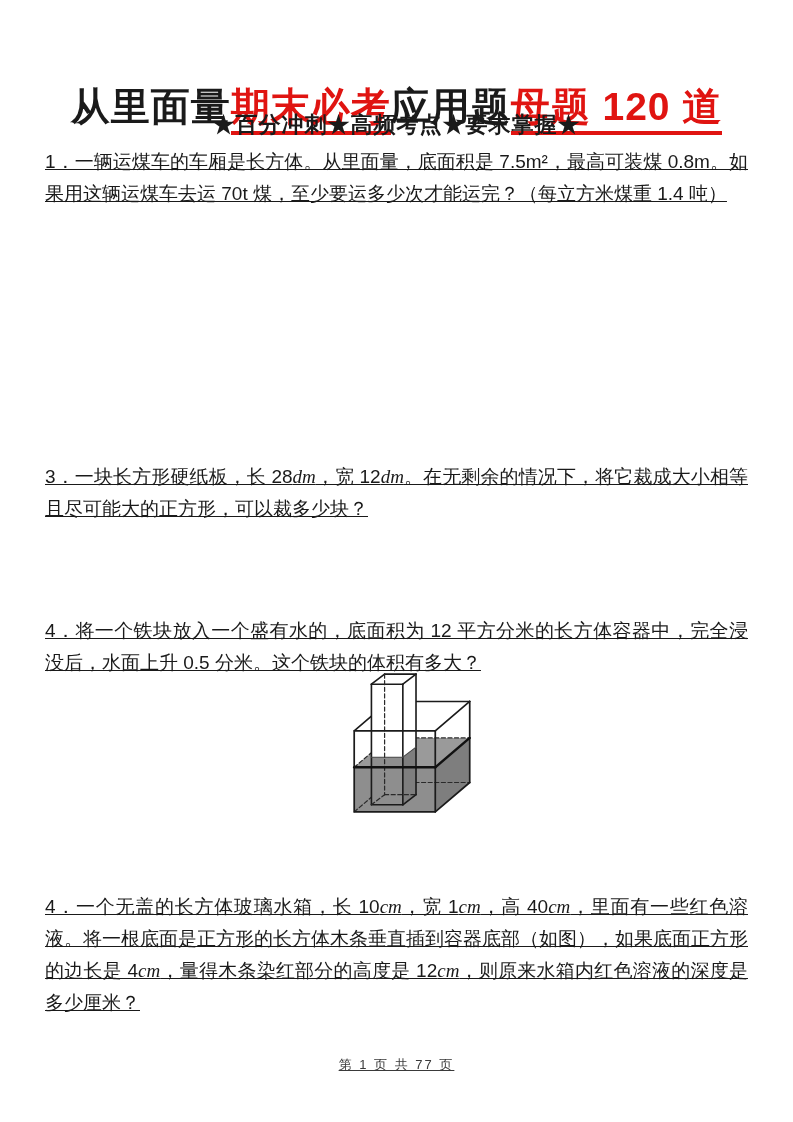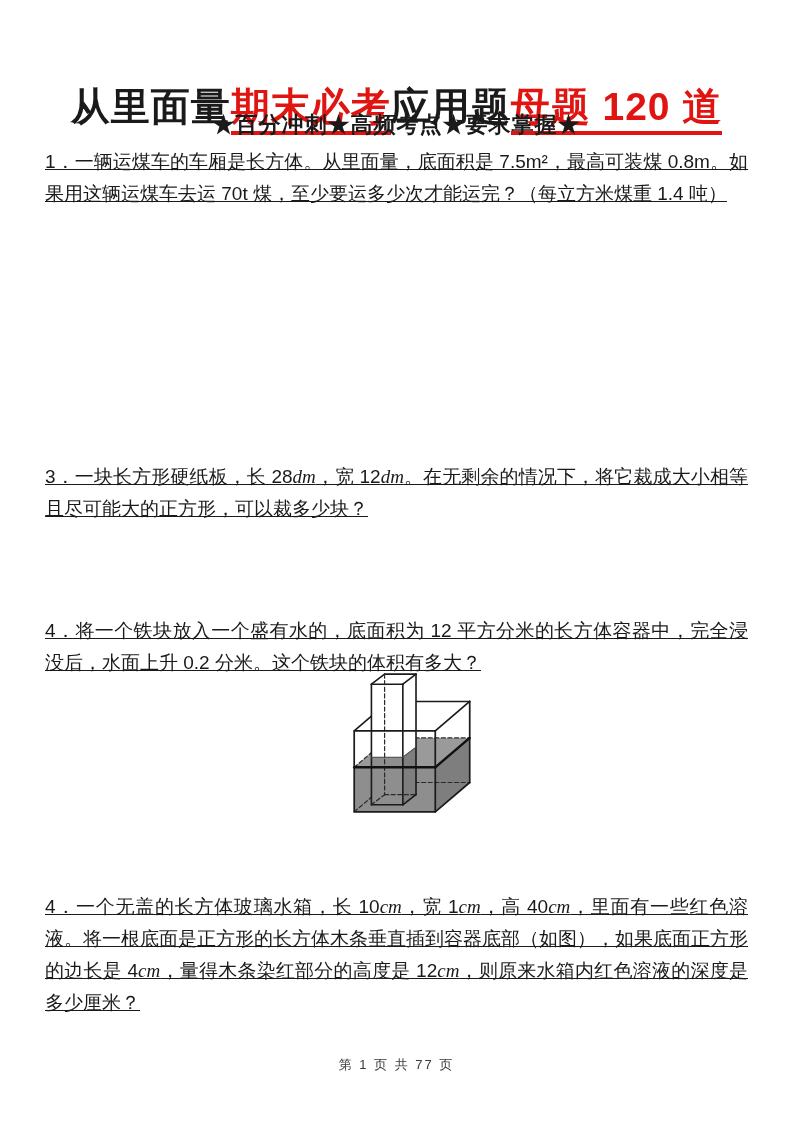--- a/index.html
+++ b/index.html
@@ -72,34 +72,35 @@
     position:absolute;top:668px;left:339px;width:152px;height:152px;margin:0;
   }
   .figure svg{display:block;width:100%;height:100%;}
 
   .footer{
     position:absolute;top:1056px;left:0;right:0;
     text-align:center;
     font-size:13px;
     letter-spacing:2px;
     color:#3a3a3a;
+    text-decoration:underline;
   }
 </style>
 </head>
 <body>
 
 <div class="page">
 
   <h1 class="title"><span>从里面量</span><span class="red title-underline">期末必考</span><span>应用题</span><span class="red title-underline">母题 120 道</span></h1>
 
   <div class="subtitle">★百分冲刺★高频考点★要求掌握★</div>
 
   <p class="problem p1"><span>1．一辆运煤车的车厢是长方体。从里面量，底面积是 7.5m²，最高可装煤 0.8m。如果用这辆运煤车去运 70t 煤，至少要运多少次才能运完？（每立方米煤重 1.4 吨）</span></p>
   <p class="problem p3"><span>3．一块长方形硬纸板，长 28</span><span class="unit">dm</span><span>，宽 12</span><span class="unit">dm</span><span>。在无剩余的情况下，将它裁成大小相等且尽可能大的正方形，可以裁多少块？</span></p>
-  <p class="problem p4"><span>4．将一个铁块放入一个盛有水的，底面积为 12 平方分米的长方体容器中，完全浸没后，水面上升 0.2 分米。这个铁块的体积有多大？</span></p>
+  <p class="problem p4"><span>4．将一个铁块放入一个盛有水的，底面积为 12 平方分米的长方体容器中，完全浸没后，水面上升 0.5 分米。这个铁块的体积有多大？</span></p>
   <p class="problem p5"><span>4．一个无盖的长方体玻璃水箱，长 10</span><span class="unit">cm</span><span>，宽 1</span><span class="unit">cm</span><span>，高 40</span><span class="unit">cm</span><span>，里面有一些红色溶液。将一根底面是正方形的长方体木条垂直插到容器底部（如图），如果底面正方形的边长是 4</span><span class="unit">cm</span><span>，量得木条染红部分的高度是 12</span><span class="unit">cm</span><span>，则原来水箱内红色溶液的深度是多少厘米？</span></p>
 
   <figure class="figure">
     <svg viewBox="0 0 150 150" stroke-linecap="round" stroke-linejoin="round" fill="none">
 
       <polygon points="15,98 95,98 129,69 49,69" fill="#9a9a9a"></polygon>
       <polygon points="95,98 129,69 129,113 95,142" fill="#7e7e7e"></polygon>
       <rect x="15" y="98" width="80" height="44" fill="#8e8e8e"></rect>
 
       <g stroke="#2a2a2a" stroke-width="1.2" stroke-dasharray="4 2.5">

